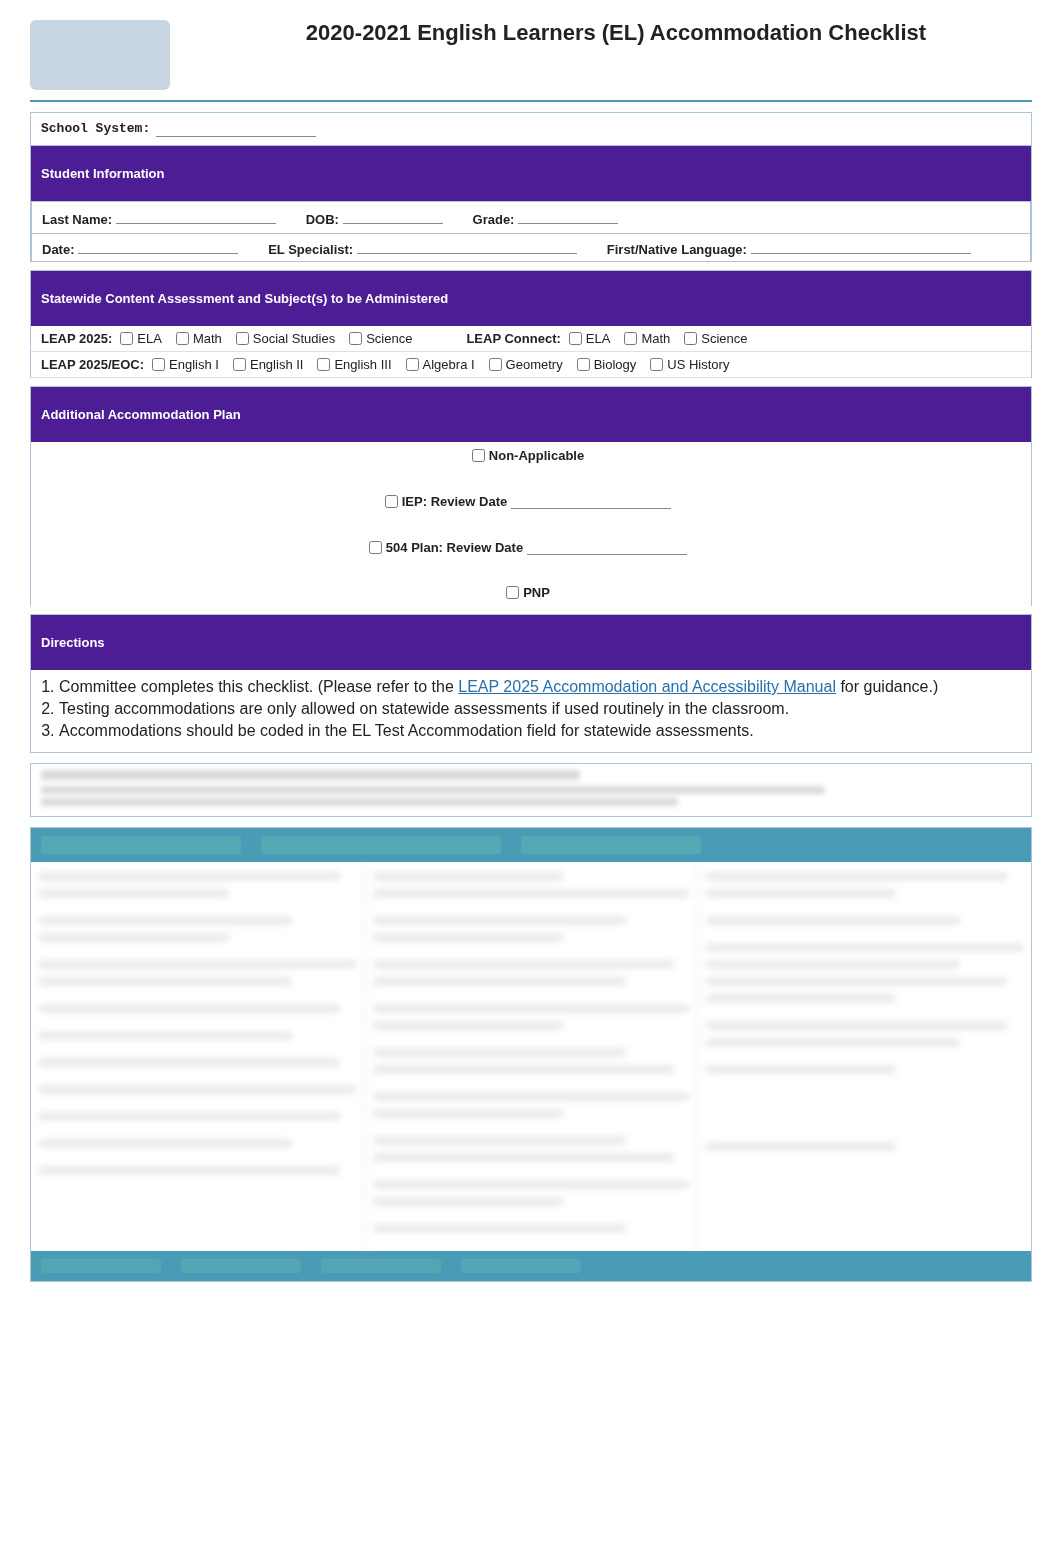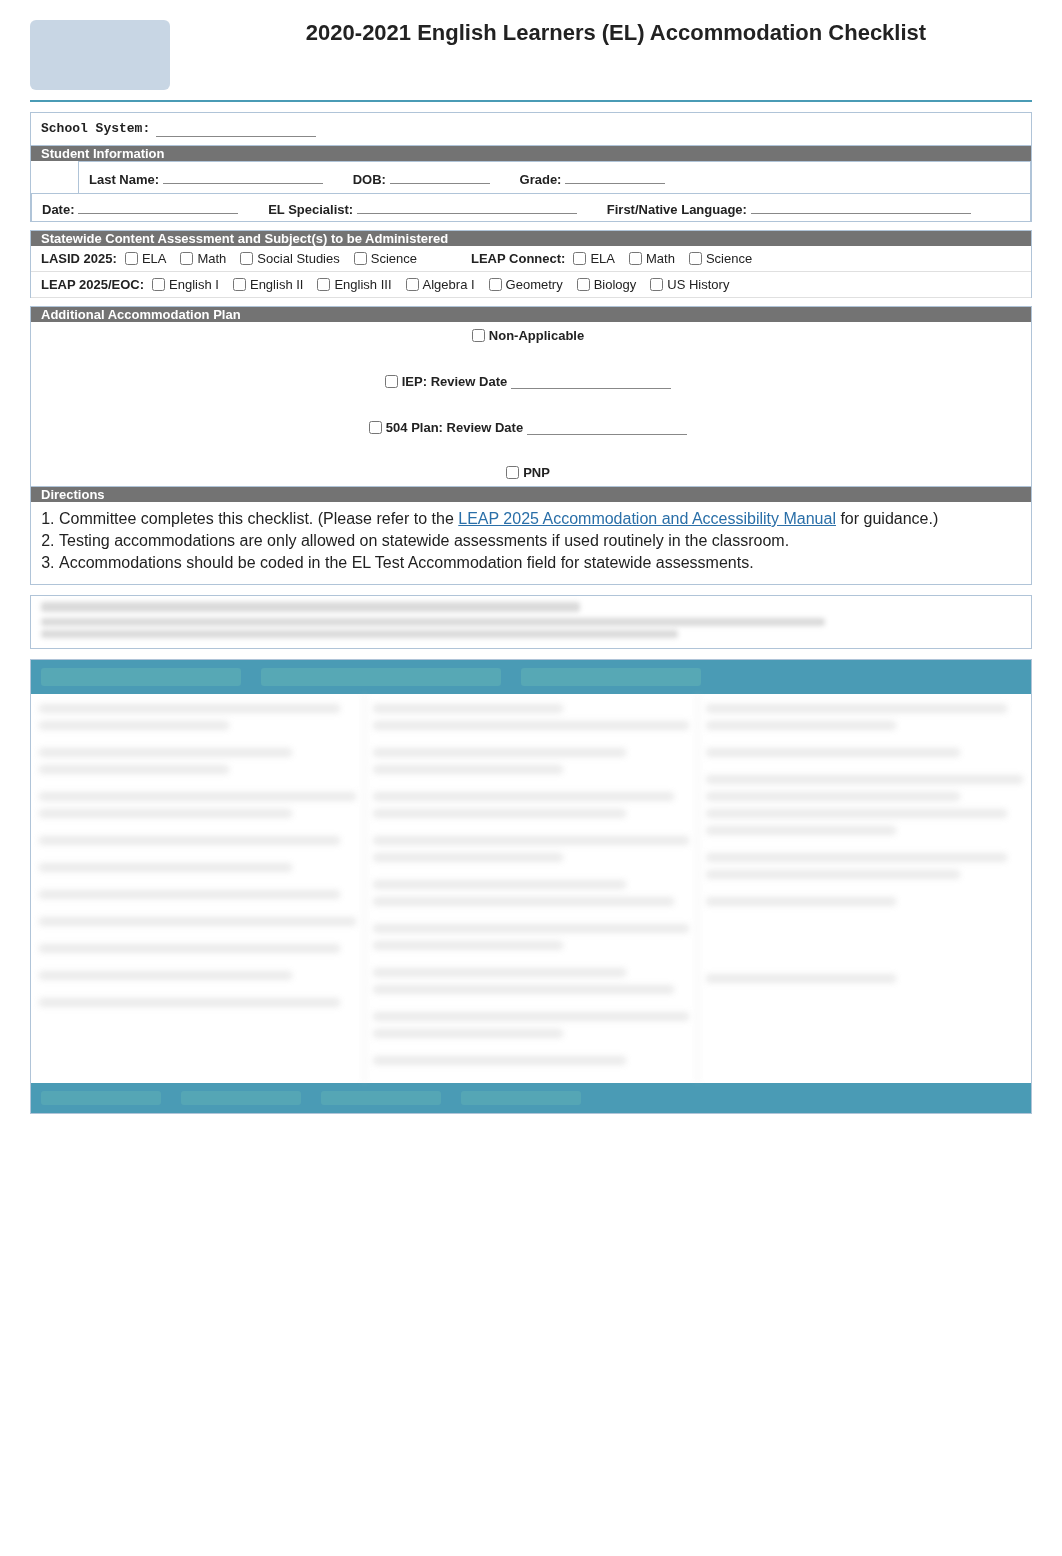--- a/index.html
+++ b/index.html
@@ -41,33 +41,32 @@
       padding: 8px 10px;
       background: #fff;
       font-family: Liberation Mono, monospace;
     }
     .school-row .field {
       display: flex;
       gap: 6px;
     }
     .school-row .field label { font-weight: bold; }
     .section-header {
-      background: #737373;
+      background: #4c1d95;
       color: #fff;
       font-weight: bold;
-      padding: 0 10px;
+      padding: 20px 10px;
       font-size: 13px;
     }
     .student-info-row1 {
       display: flex;
       gap: 30px;
       padding: 6px 10px;
       border: 1px solid #b0c4d8;
       border-bottom: none;
-      margin-left: 47px;
     }
     .student-info-row2 {
       display: flex;
       gap: 30px;
       padding: 4px 10px;
       border: 1px solid #b0c4d8;
       border-bottom: none;
     }
     .field-label { font-weight: bold; }
     .field-line {
@@ -255,21 +254,21 @@
     <div>
       <span class="field-label">First/Native Language:</span>
       <span class="field-line-lg"></span>
     </div>
   </div>
 </div>
 
 <div class="statewide-section" style="margin-top:8px;">
   <div class="section-header">Statewide Content Assessment and Subject(s) to be Administered</div>
   <div class="statewide-row">
-    <span class="leap-label">LASID 2025:</span>
+    <span class="leap-label">LEAP 2025:</span>
     <span class="checkbox-item">
       <input type="checkbox" style=""> 
         <span>ELA</span>
     </span>
     <span class="checkbox-item">
       <input type="checkbox" style=""> 
         <span>Math</span>
     </span>
     <span class="checkbox-item">
       <input type="checkbox" style=""> 
@@ -345,21 +344,21 @@
         <span class="field-label">504 Plan: Review Date</span>
       <span class="field-line"></span>
     </span>
     <span class="checkbox-item">
       <input type="checkbox" style=""> 
         <span class="field-label">PNP</span>
     </span>
   </div>
 </div>
 
-<div class="directions-section" style="">
+<div class="directions-section" style="margin-top:8px;">
   <div class="section-header">Directions</div>
   <div class="directions-body">
     <ol>
       <li>
         Committee completes this checklist. (Please refer to the
         <span class="link-text">LEAP 2025 Accommodation and Accessibility Manual</span>
         for guidance.)
       </li>
       <li>Testing accommodations are only allowed on statewide assessments if used routinely in the classroom.</li>
       <li>Accommodations should be coded in the EL Test Accommodation field for statewide assessments.</li>

